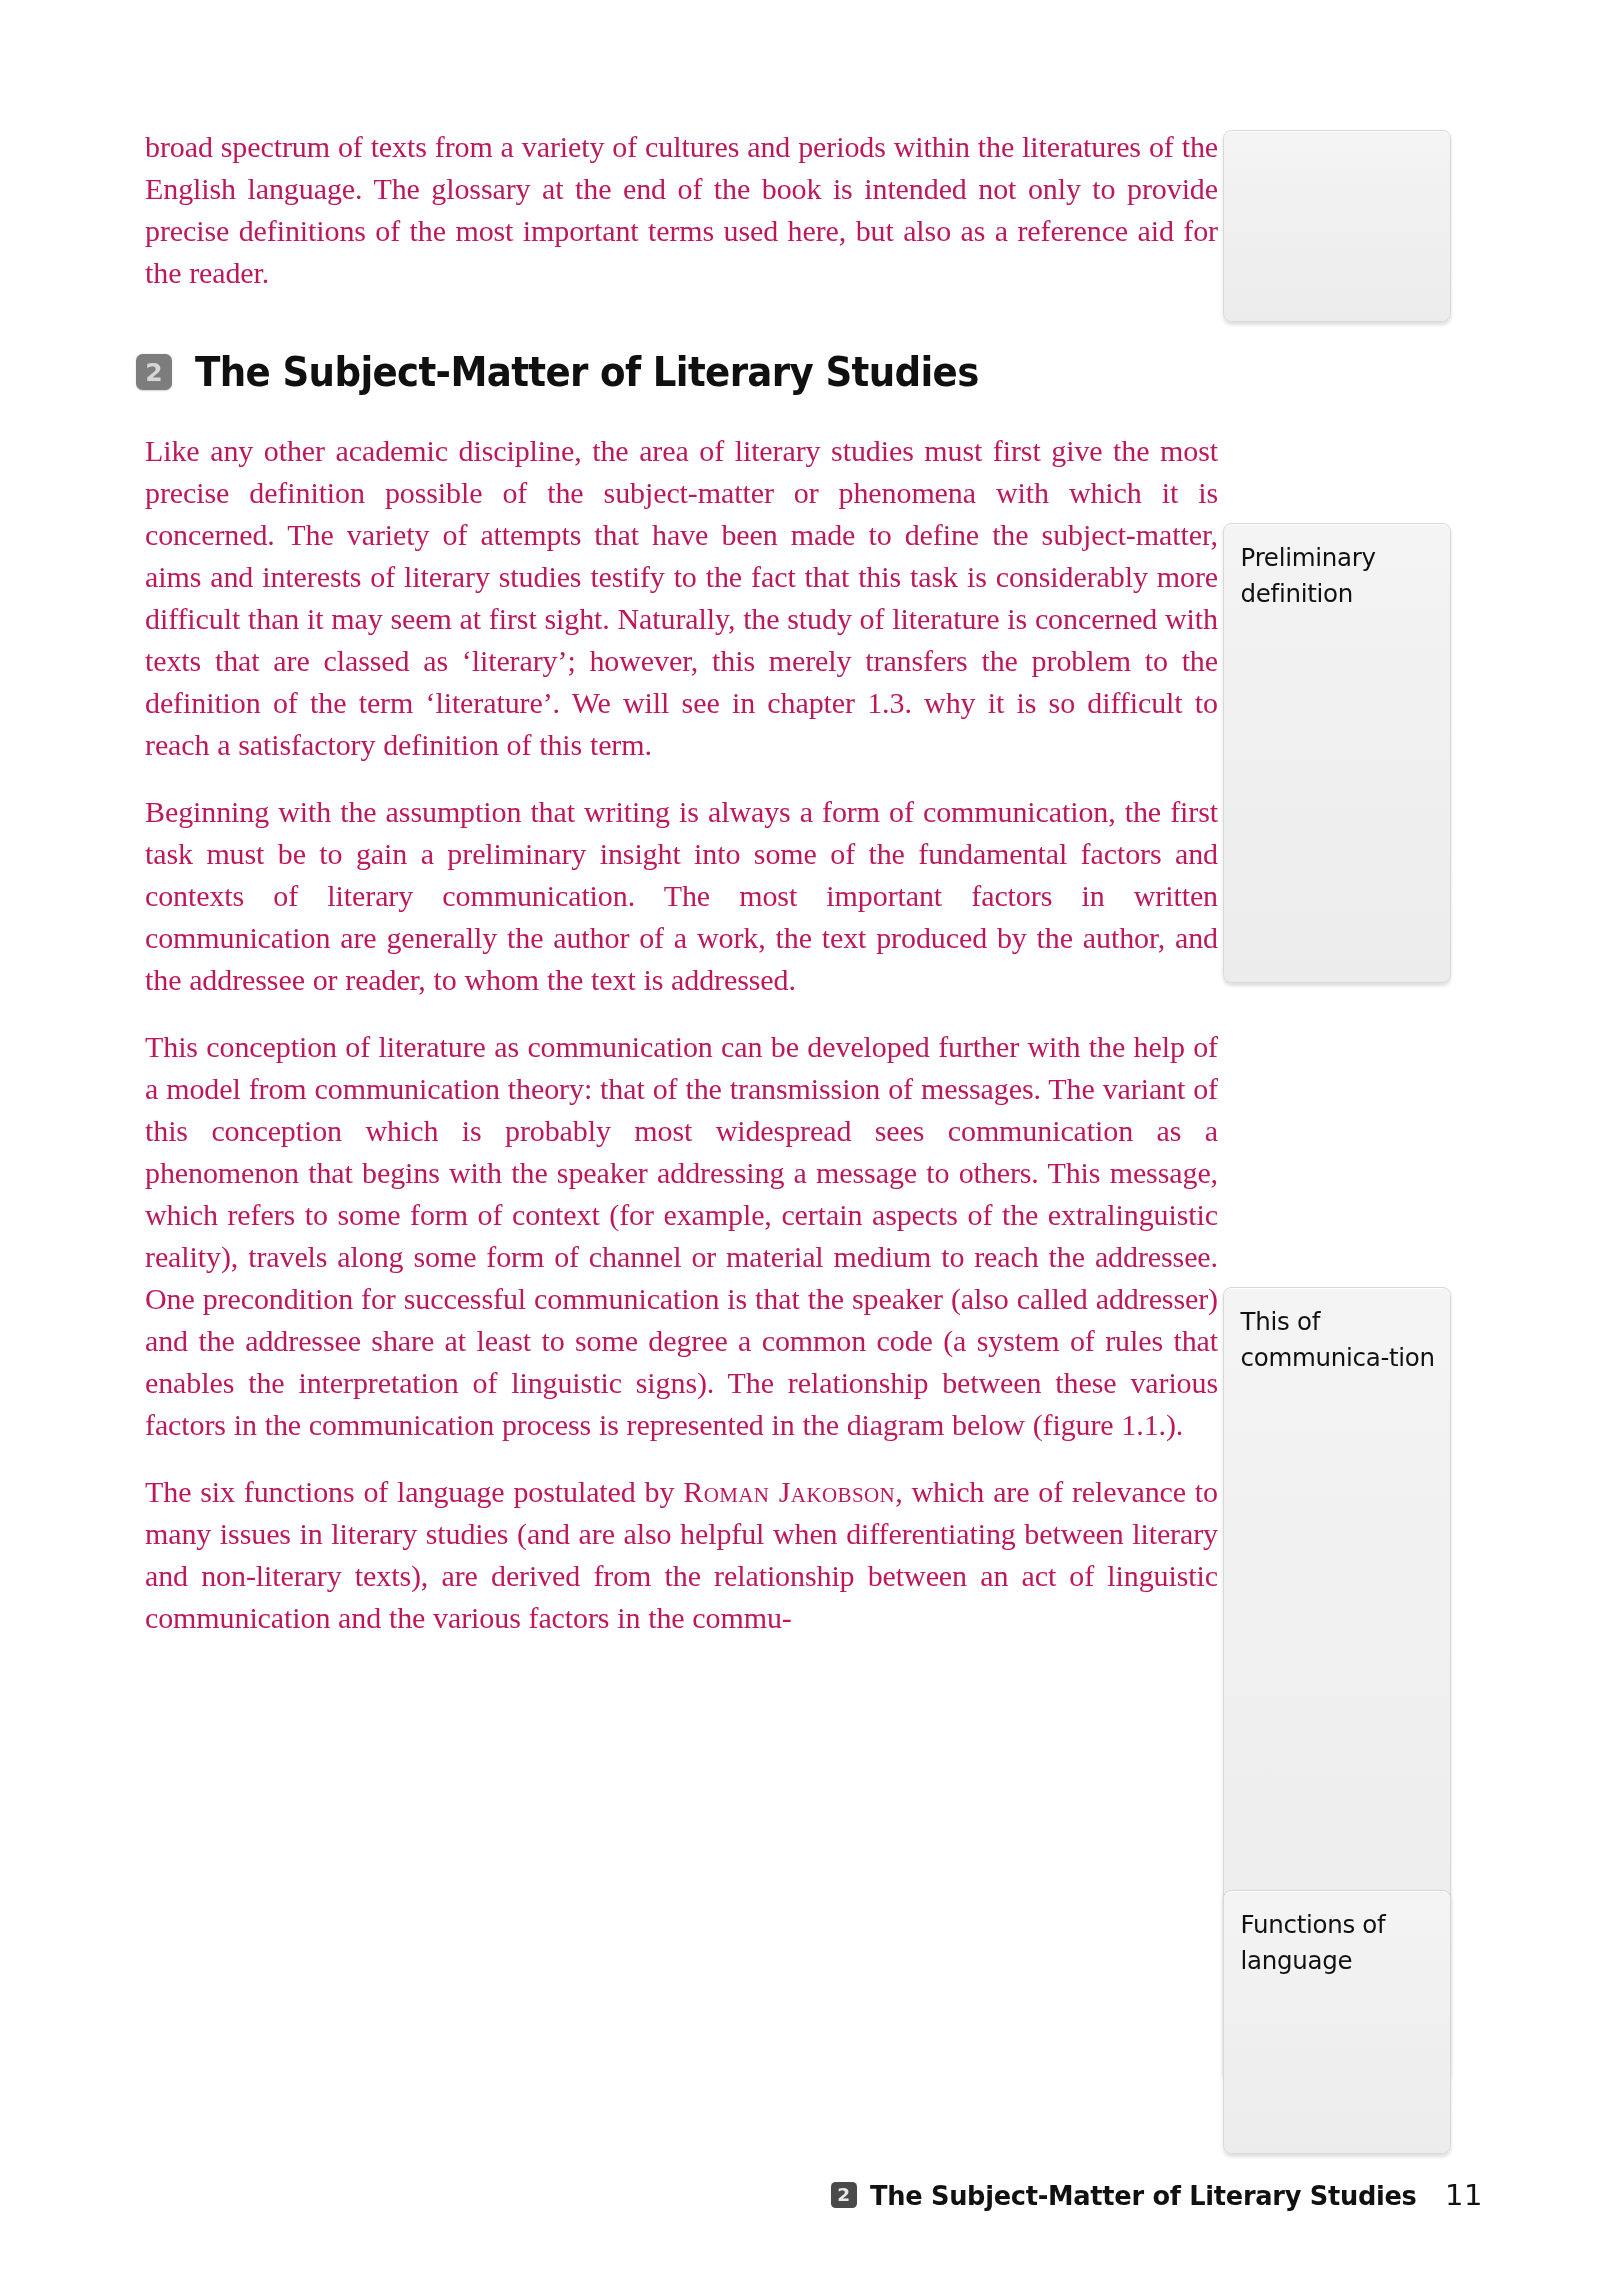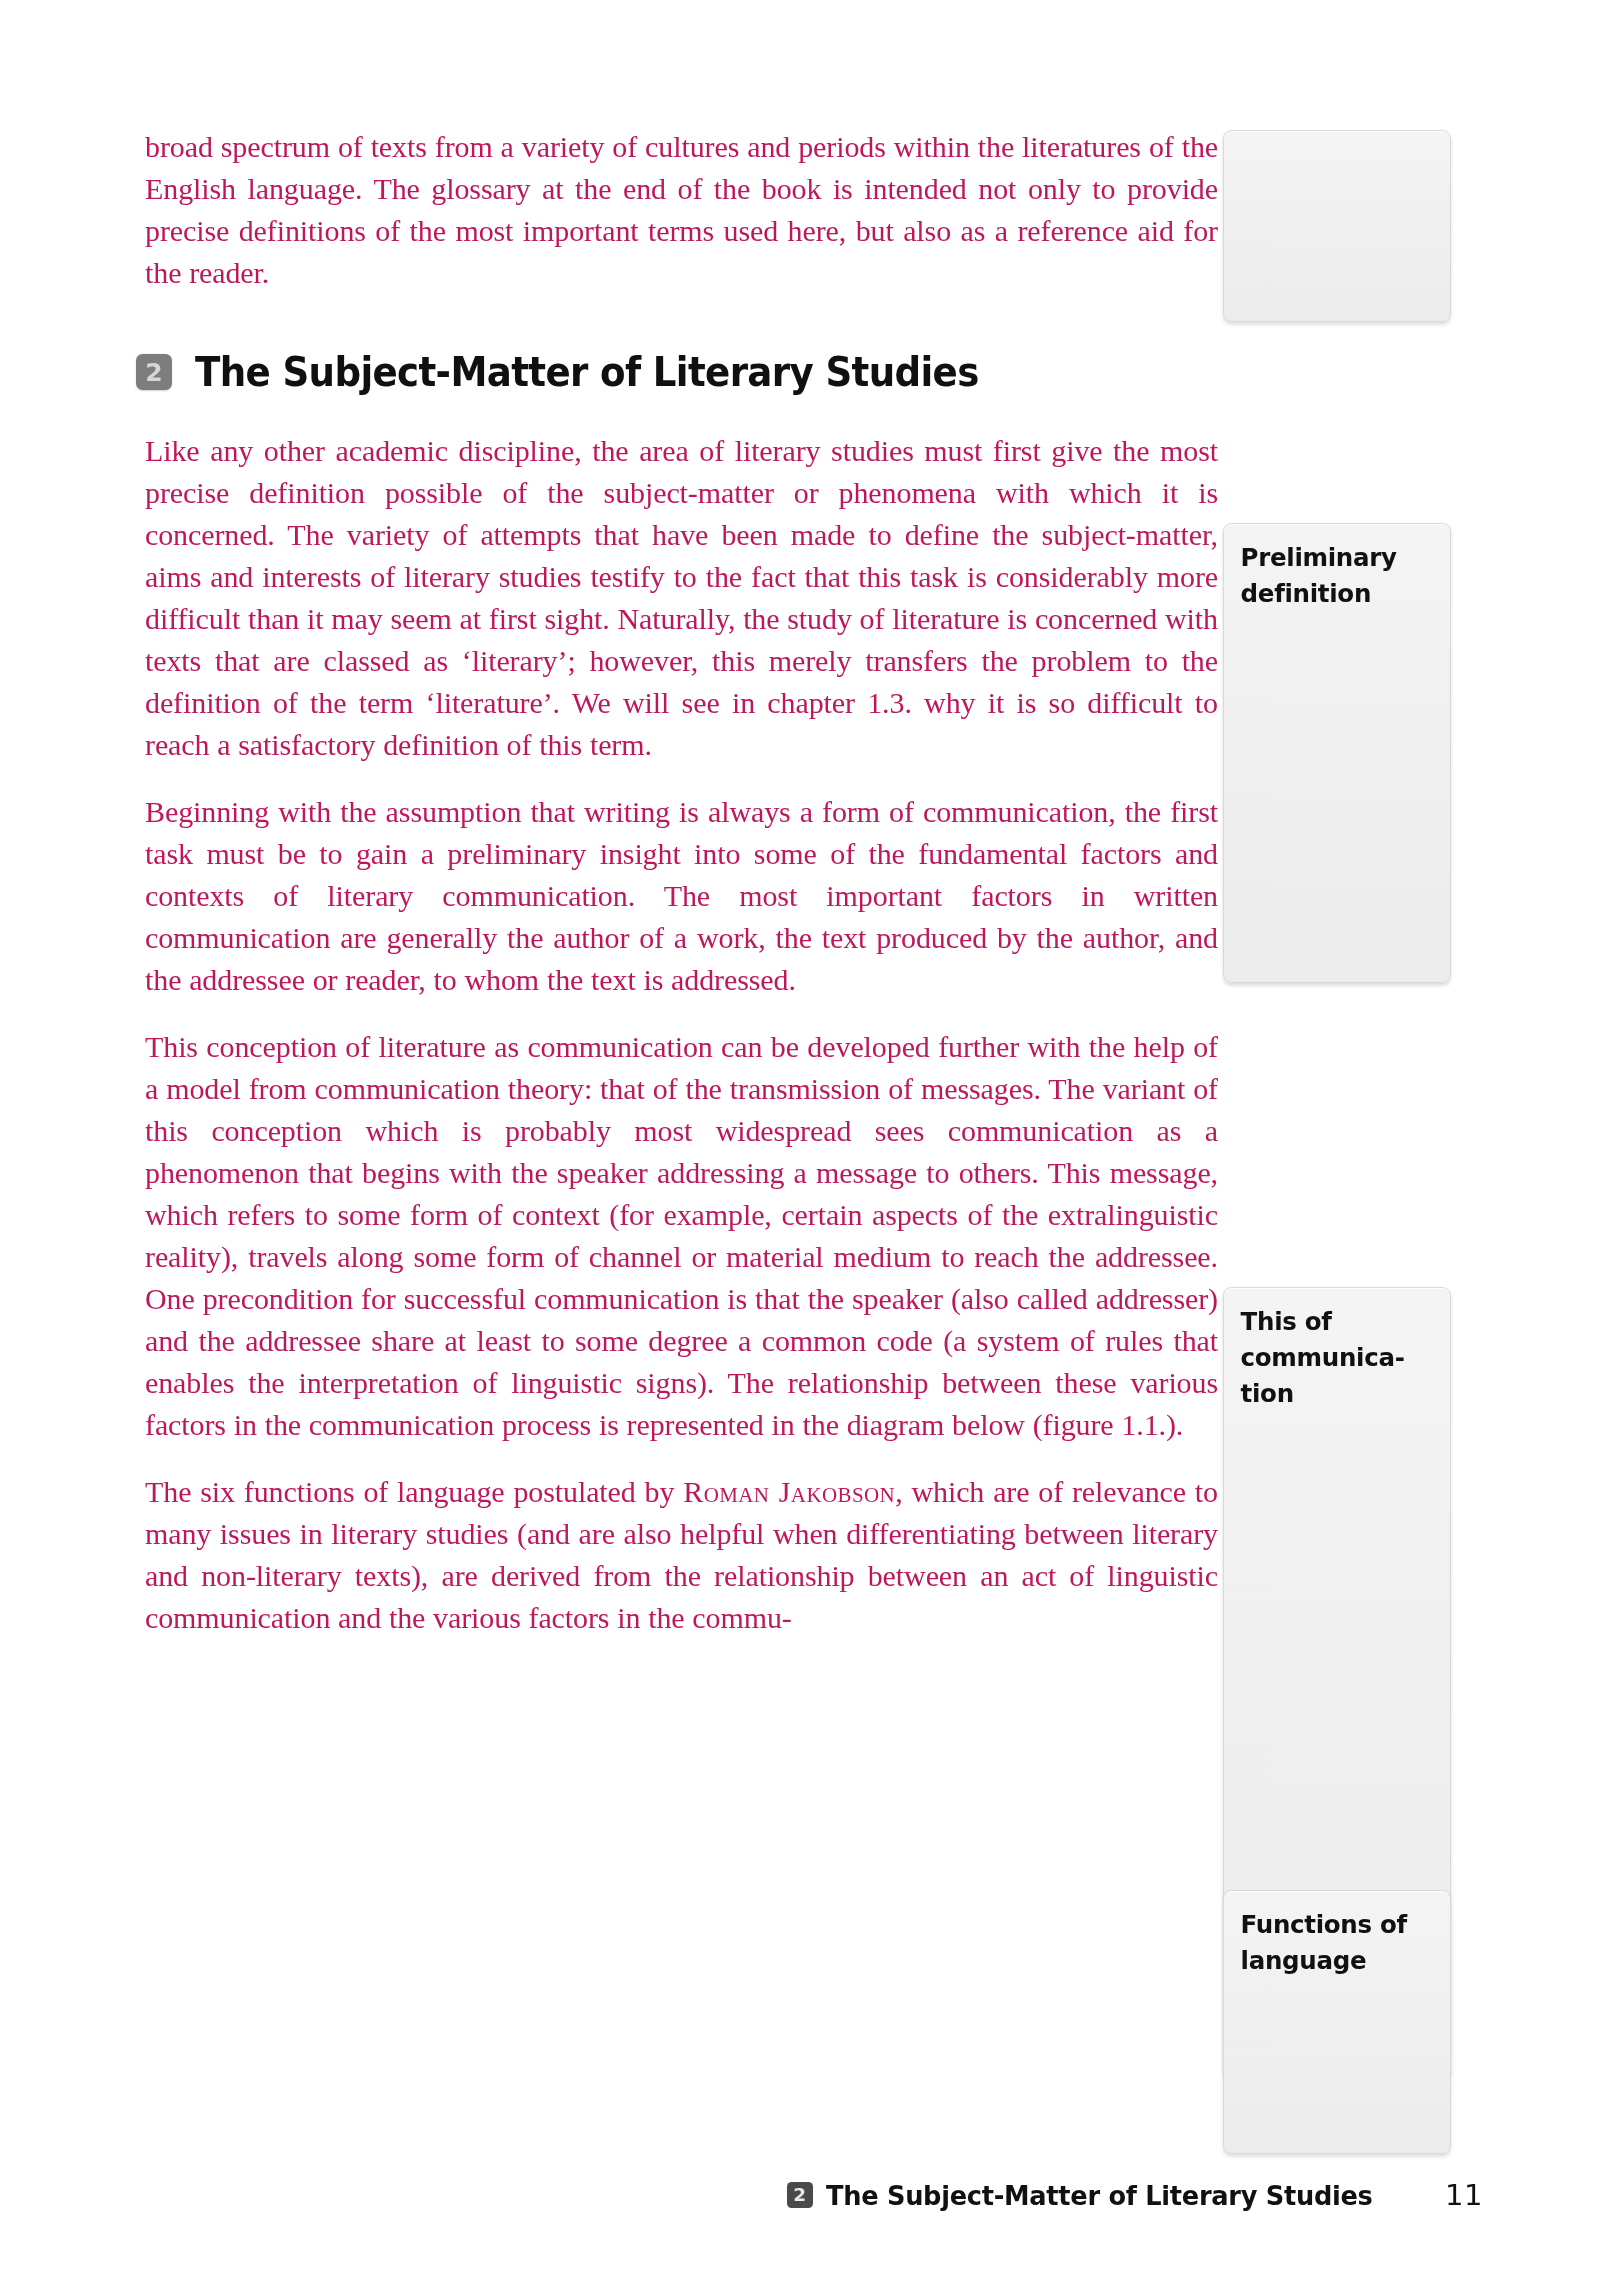--- a/index.html
+++ b/index.html
@@ -83,21 +83,21 @@
     width: 228px;
     background: linear-gradient(180deg, #f4f4f4 0%, #efefef 55%, #ececec 100%);
     border: 0.9px solid #d7d9d9;
     border-radius: 8.3px;
     box-shadow: 0 2.8px 3.7px rgba(0,0,0,0.13), inset 0 0.9px 0 rgba(255,255,255,0.85);
     box-sizing: border-box;
   }
   .margin-box-inner {
     padding: 15.7px 14.8px 11px 16.6px;
     font-family: "DejaVu Sans", "Liberation Sans", sans-serif;
-    font-weight: bold;
+    font-weight: normal;
     font-size: 24.5px;
     line-height: 36px;
     color: #111111;
     letter-spacing: -0.3px;
   }
   .margin-box-inner:empty { padding: 0; }
 
   
   .footer {
     position: absolute;
@@ -131,21 +131,20 @@
     color: #111111;
     letter-spacing: -0.3px;
     transform: scaleX(0.95);
     transform-origin: left center;
   }
   .footer-page {
     font-family: "DejaVu Sans", "Liberation Sans", sans-serif;
     font-weight: normal;
     font-size: 29px;
     color: #111111;
-    margin-left: 44px;
     letter-spacing: 0.5px;
   }
 </style>
 </head>
 <body>
 
 <div class="page">
 
   <div class="content">
 

